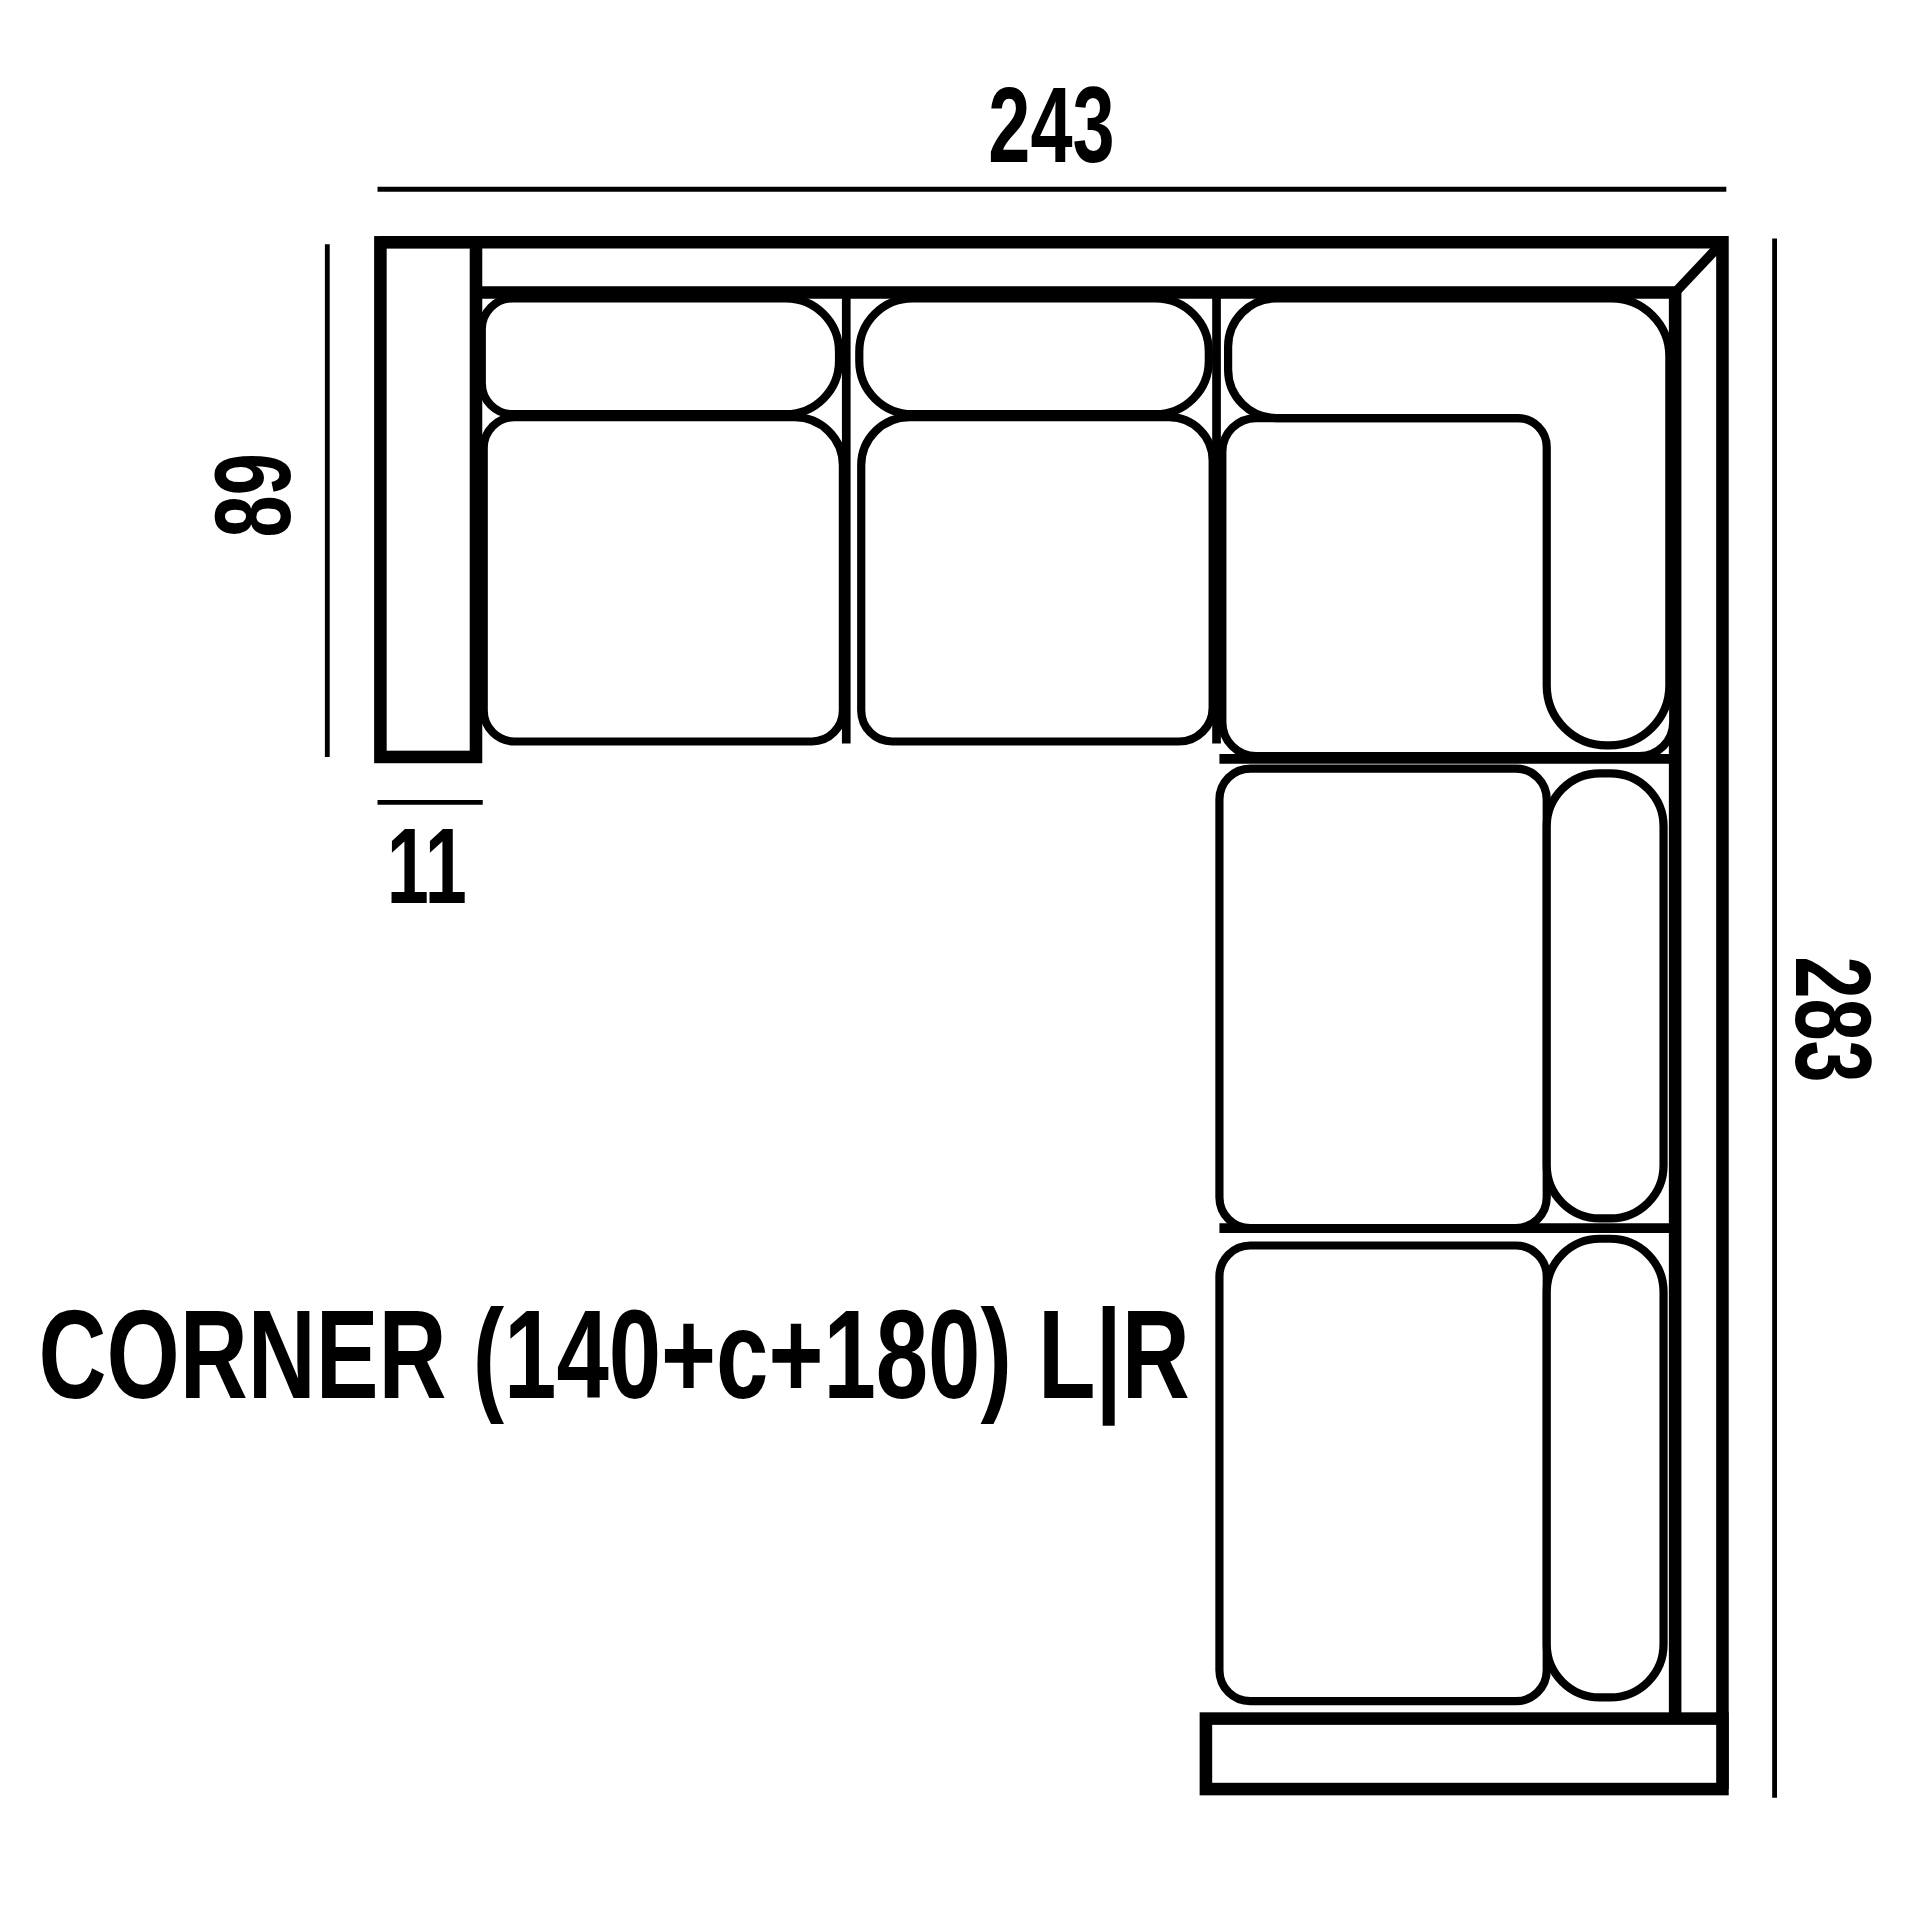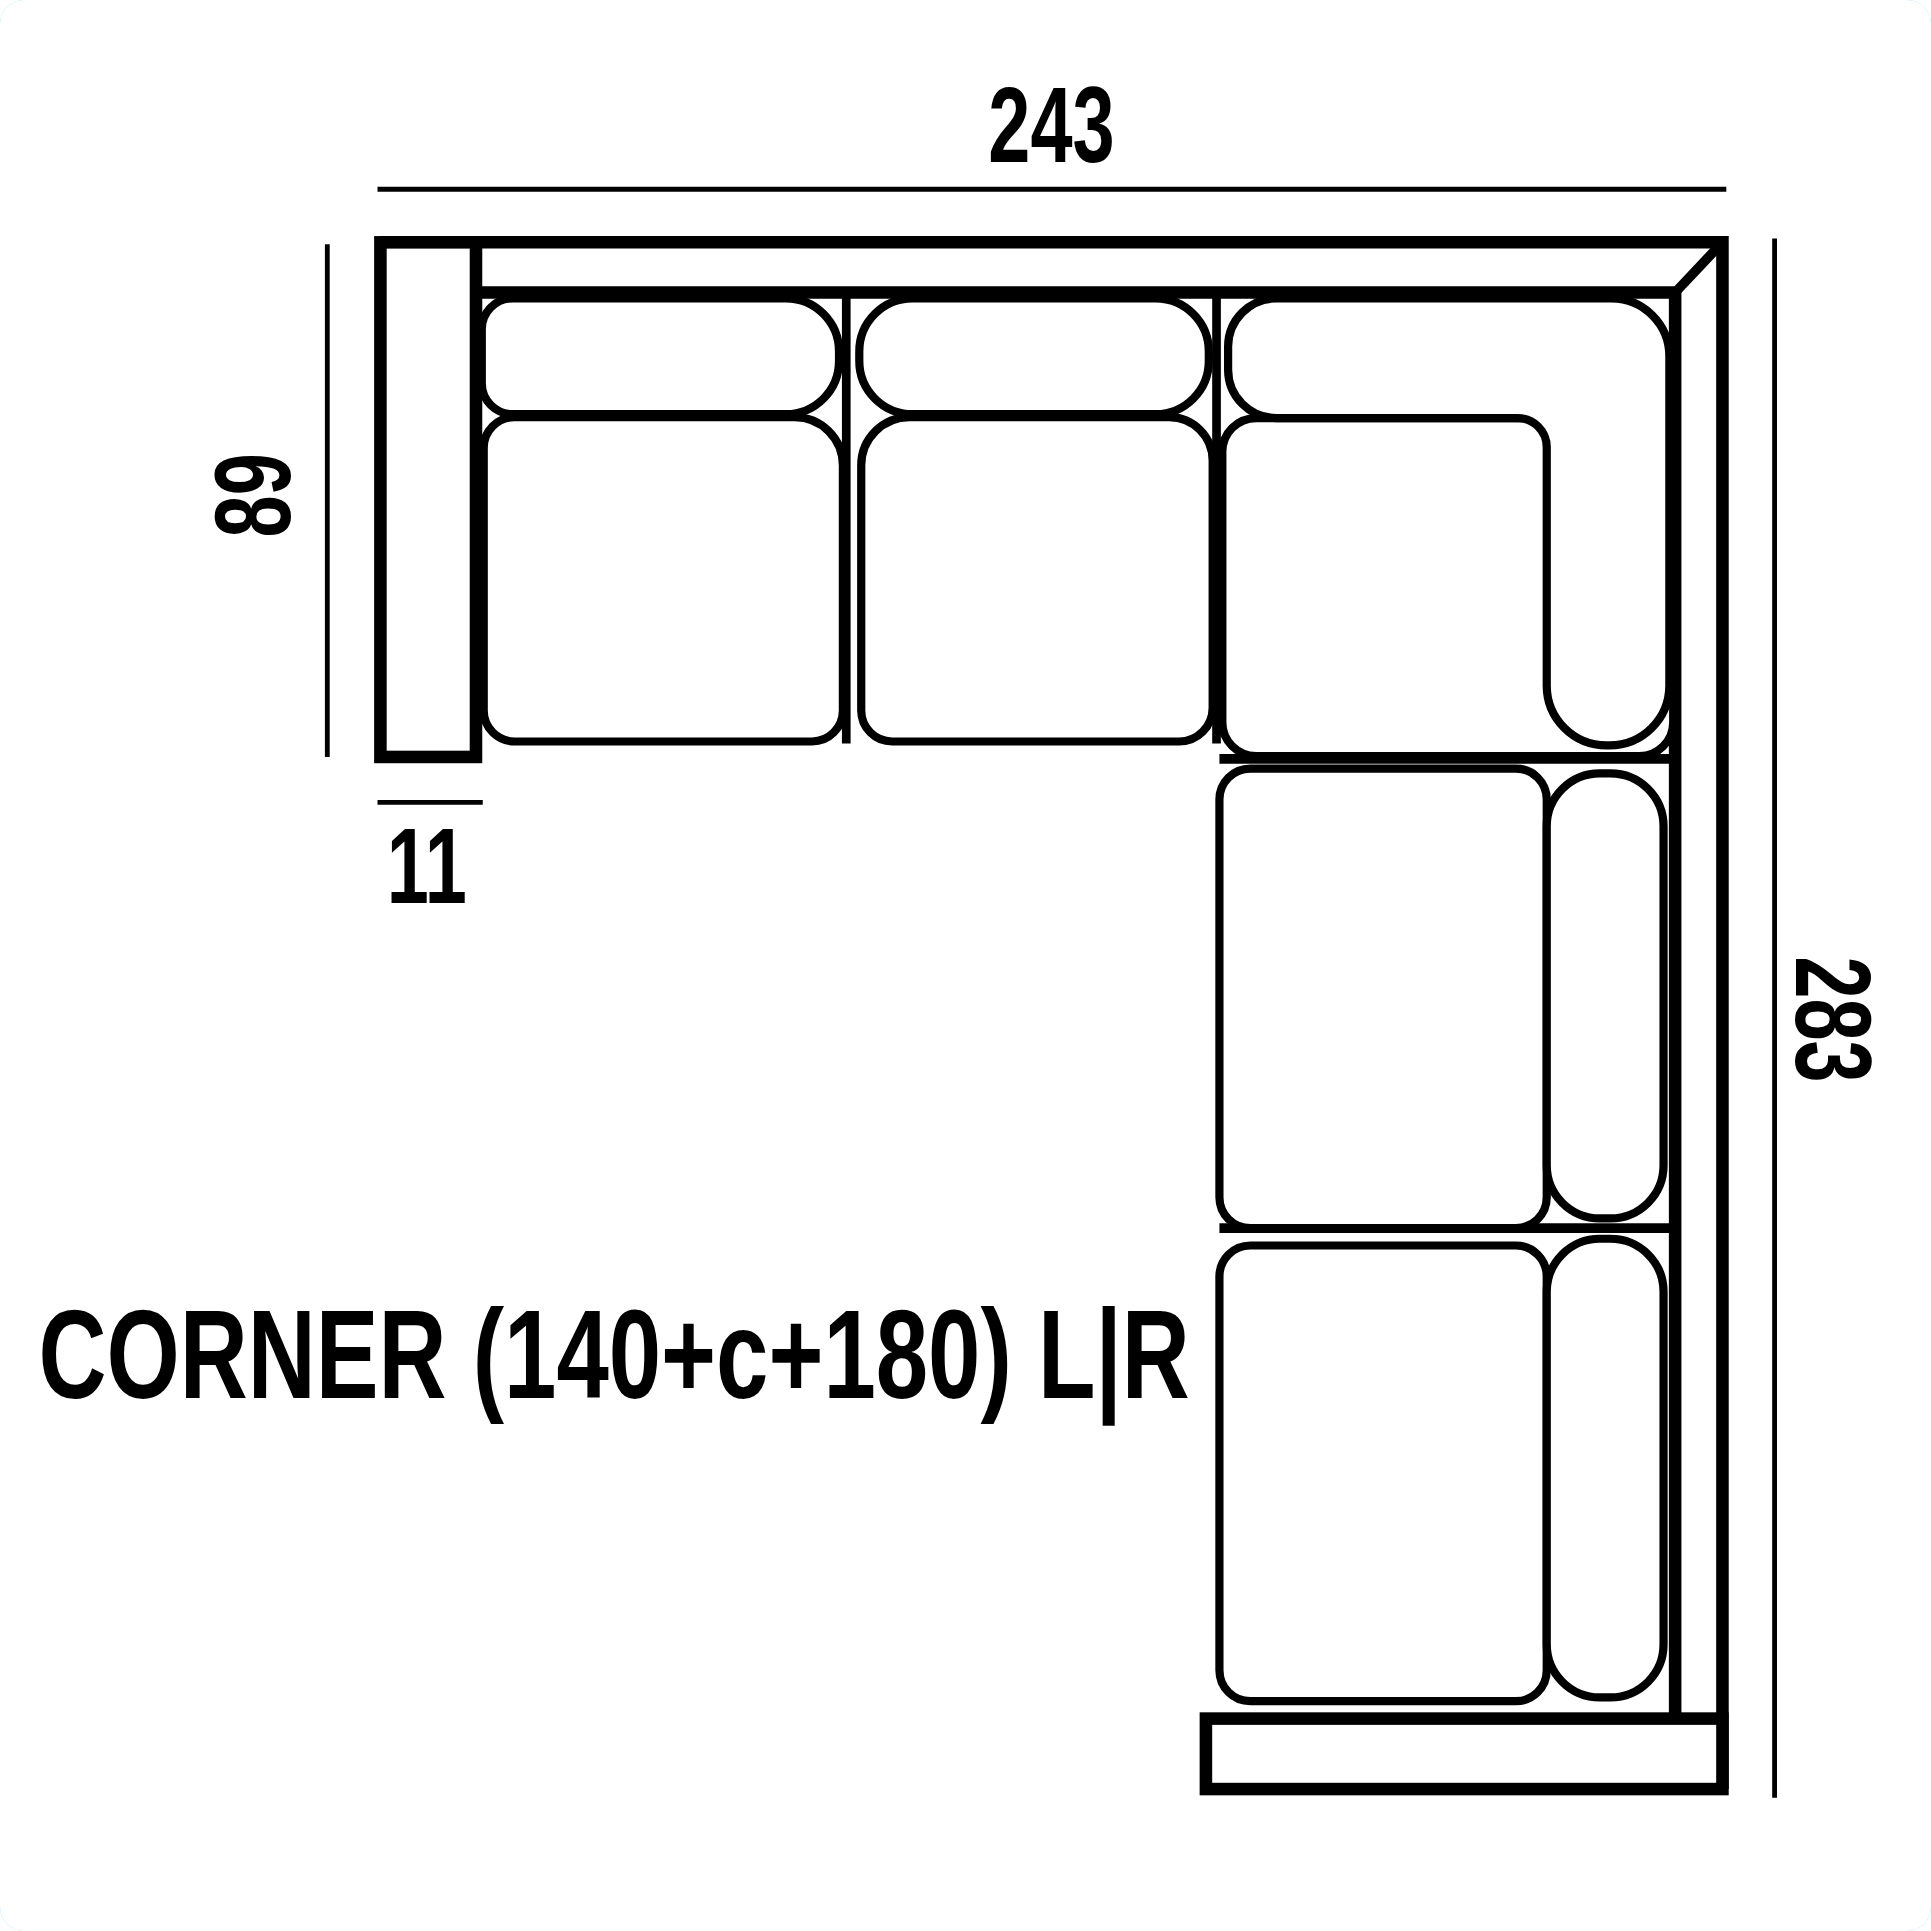--- a/index.html
+++ b/index.html
@@ -1,16 +1,16 @@
 <!DOCTYPE html>
 <html><head>
 <meta charset="utf-8">
 <style>
   html,body{margin:0;padding:0;background:#fff;}
-  .page{position:relative;width:1931px;height:1931px;background:#7dd3fc;overflow:hidden;border-radius:24px;}
+  .page{position:relative;width:1931px;height:1931px;background:#7dd3fc;overflow:hidden;}
   svg{position:absolute;left:0;top:0;}
   text{font-family:"Liberation Sans",sans-serif;fill:#000;}
 </style>
 </head>
 <body>
 
 <div class="page">
 <svg width="1931" height="1931" viewBox="0 0 2000 2000">
 
   <rect x="0" y="0" width="2000" height="2000" fill="#ffffff"></rect>

